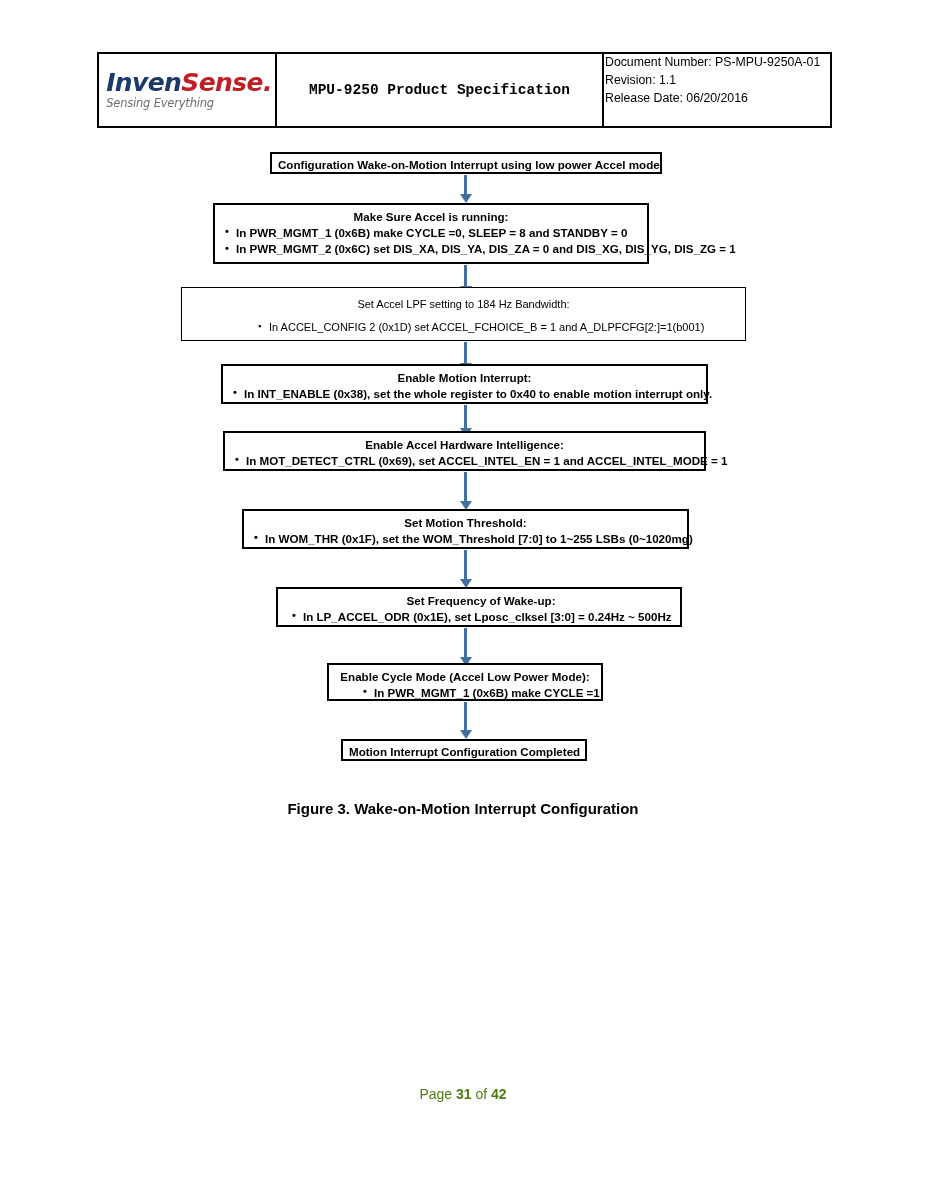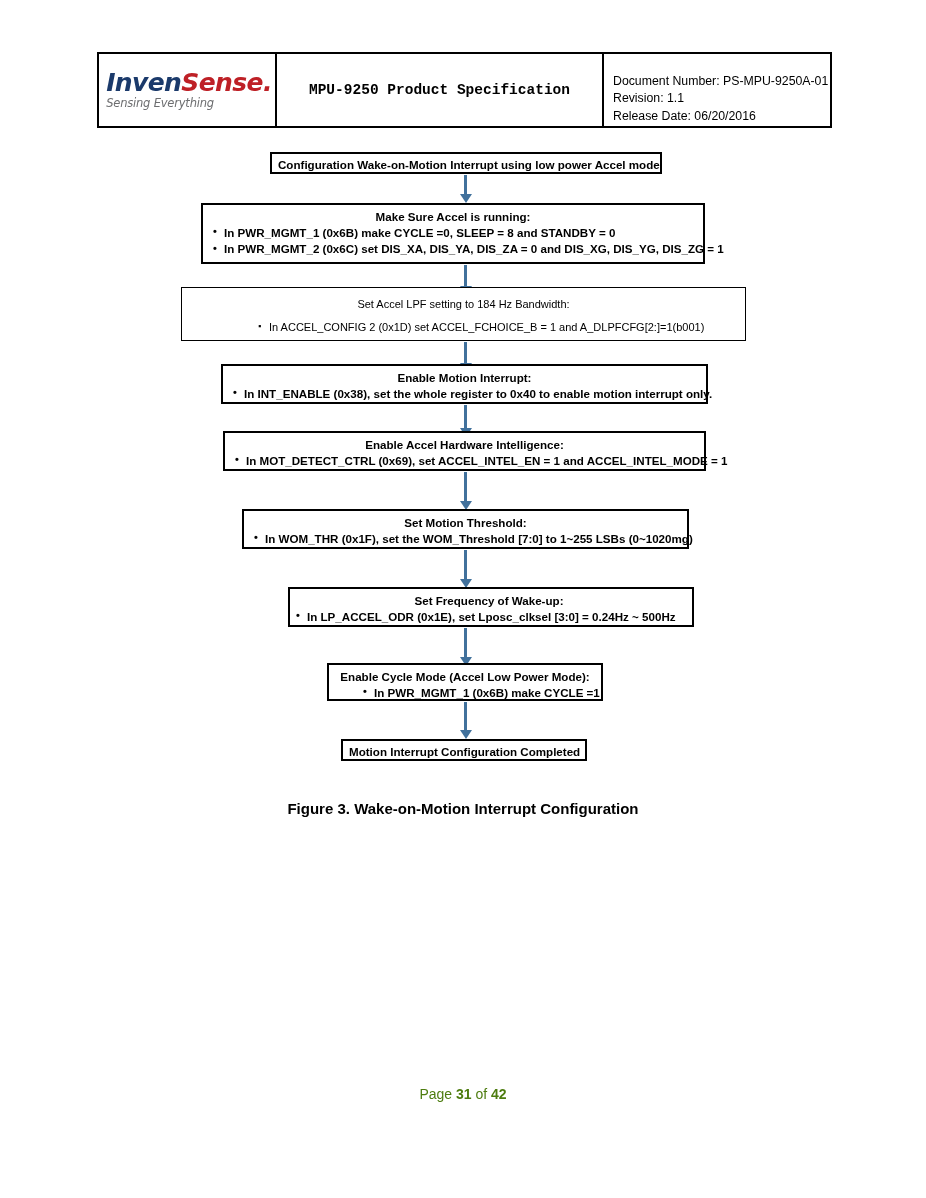--- a/index.html
+++ b/index.html
@@ -40,22 +40,22 @@
     justify-content: center;
     position: relative;
   }
   .hdr-title-cell {
     width: 327px;
     border-right: 2.5px solid #000;
     justify-content: center;
   }
   .hdr-meta-cell {
     flex: 1;
-    padding-left: 9px;
-    align-items: flex-end;
+    padding-left: 1px;
+    align-items: flex-start;
   }
 
   
   .logo-wrap {
     text-align: left;
     line-height: 1;
     padding-left: 4px;
   }
   .logo-main {
     font-family: "DejaVu Sans", sans-serif;
@@ -234,21 +234,21 @@
 </div>
 
 <div class="flow">
 
   <div class="fbox" style="left:270px; top:152px; width:392px; height:22px; padding:3px 6px 0 6px;">
     <div class="fbox-title">Configuration Wake-on-Motion Interrupt using low power Accel mode</div>
   </div>
 
   <div class="arrow" style="left:464px; top:175px; height:20px;"></div>
 
-  <div class="fbox" style="left:201px; top:203px; width:504px; height:61px; padding:4px 8px 0 8px;">
+  <div class="fbox" style="left:213px; top:203px; width:436px; height:61px; padding:4px 8px 0 8px;">
     <div class="fbox-title">Make Sure Accel is running:</div>
     <ul class="fbox-bullets">
       <li>In PWR_MGMT_1 (0x6B) make CYCLE =0, SLEEP = 8  and STANDBY = 0</li>
       <li>In PWR_MGMT_2 (0x6C) set DIS_XA, DIS_YA, DIS_ZA = 0 and DIS_XG, DIS_YG, DIS_ZG = 1</li>
     </ul>
   </div>
 
   <div class="arrow" style="left:464px; top:265px; height:22px;"></div>
 
   <div class="fbox thin" style="left:181px; top:287px; width:565px; height:54px; padding:9px 8px 0 8px;">
@@ -280,21 +280,21 @@
 
   <div class="fbox" style="left:242px; top:509px; width:447px; height:40px; padding:4px 8px 0 8px;">
     <div class="fbox-title">Set Motion Threshold:</div>
     <ul class="fbox-bullets">
       <li>In WOM_THR (0x1F), set the WOM_Threshold [7:0] to 1~255 LSBs (0~1020mg)</li>
     </ul>
   </div>
 
   <div class="arrow" style="left:464px; top:550px; height:30px;"></div>
 
-  <div class="fbox" style="left:276px; top:587px; width:406px; height:40px; padding:4px 8px 0 4px;margin-left:12px;">
+  <div class="fbox" style="left:276px; top:587px; width:406px; height:40px; padding:4px 8px 0 12px;">
     <div class="fbox-title">Set Frequency of Wake-up:</div>
     <ul class="fbox-bullets">
       <li>In LP_ACCEL_ODR (0x1E), set Lposc_clksel [3:0]  = 0.24Hz ~ 500Hz</li>
     </ul>
   </div>
 
   <div class="arrow" style="left:464px; top:628px; height:30px;"></div>
 
   <div class="fbox" style="left:327px; top:663px; width:276px; height:38px; padding:4px 8px 0 8px;">
     <div class="fbox-title">Enable Cycle Mode (Accel Low Power Mode):</div>

